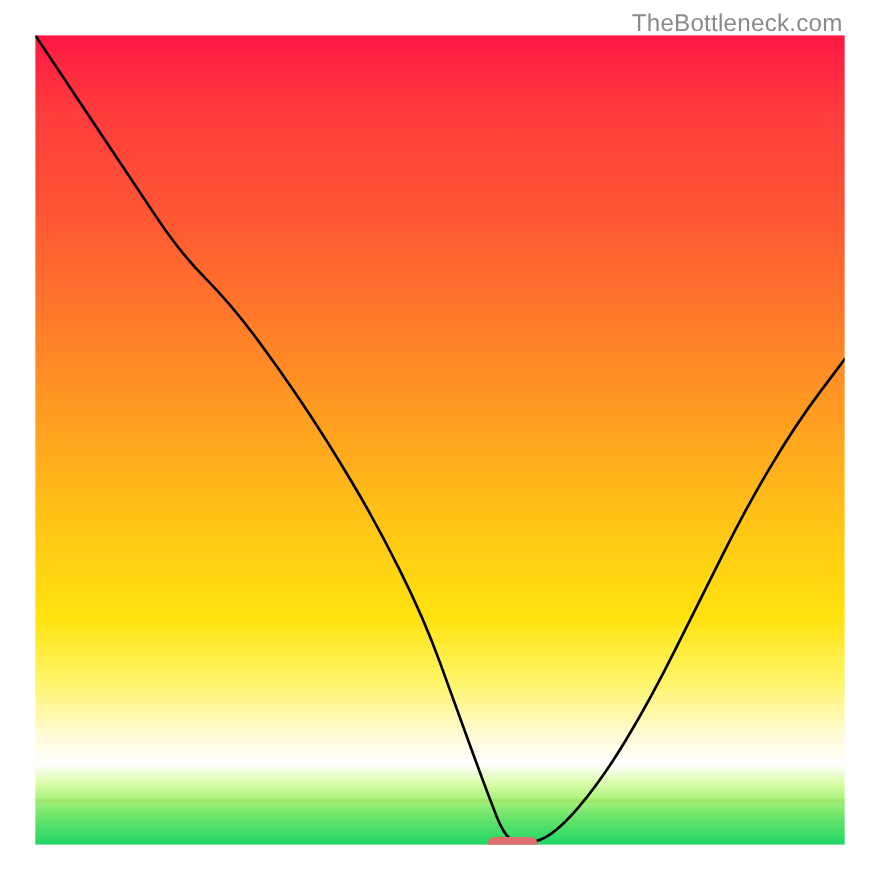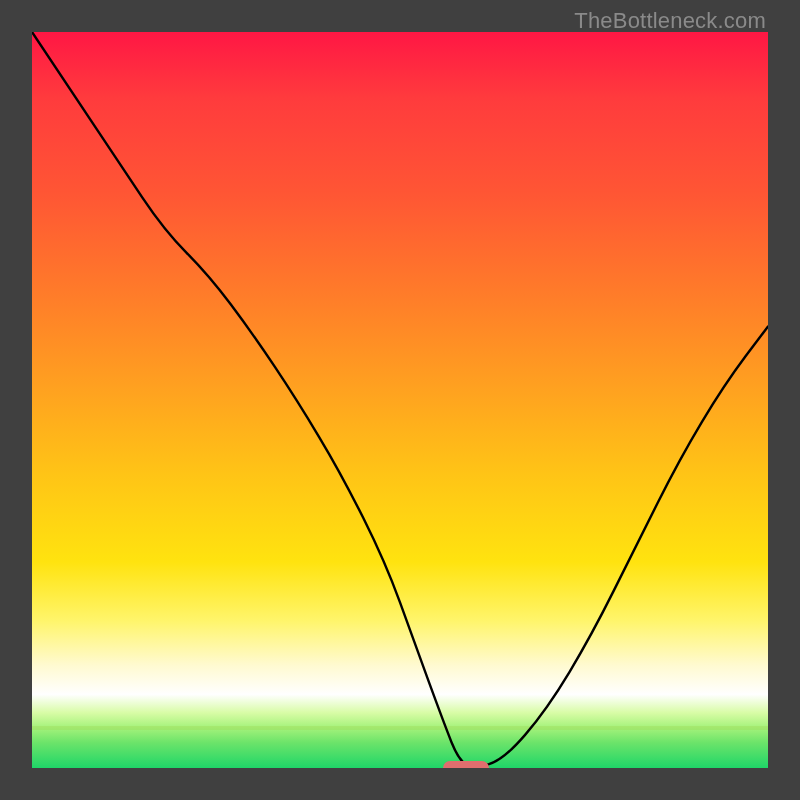--- a/index.html
+++ b/index.html
@@ -8,21 +8,21 @@
     width: 800px;
     height: 800px;
     overflow: hidden;
     background: #000;
     font-family: Arial, Helvetica, sans-serif;
   }
   .frame {
     position: relative;
     width: 800px;
     height: 800px;
-    background: #404040;
+    background: #ffffff;
   }
   .plot-area {
     position: absolute;
     left: 32px;
     top: 32px;
     width: 736px;
     height: 736px;
     overflow: hidden;
   }
   .gradient-main {

